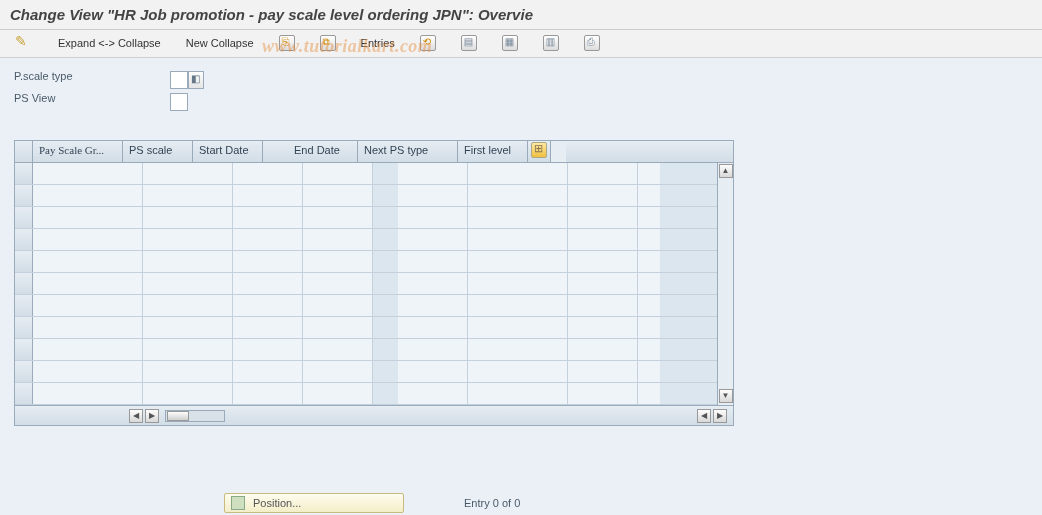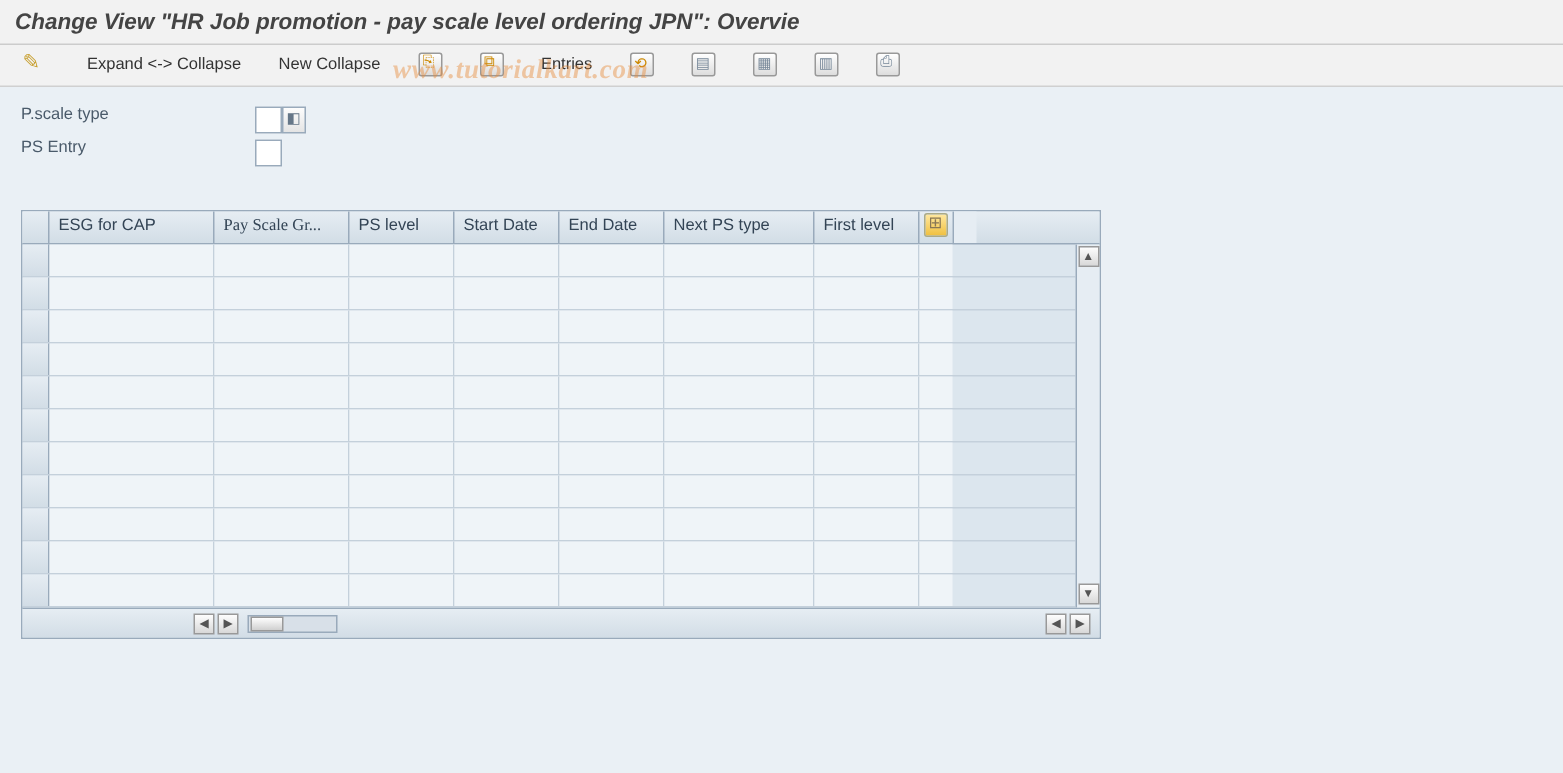--- a/index.html
+++ b/index.html
@@ -118,21 +118,21 @@
     }
     .row-sel-head {
       width: 18px; flex:0 0 18px;
       background: linear-gradient(#e6edf3,#d2dde6);
       border-right: 1px solid #9ab;
     }
     .col-esg   { flex:0 0 110px; }
     .col-psg   { flex:0 0 90px;font-family:Liberation Serif, serif; }
     .col-psl   { flex:0 0 70px; }
     .col-sd    { flex:0 0 70px; }
-    .col-ed    { flex:0 0 70px; }
+    .col-ed    { flex:0 0 70px;margin-left:25px; }
     .col-npsl  { flex:0 0 100px; }
     .col-fl    { flex:0 0 70px; }
     .col-cfg   { flex:0 0 22px; text-align:center; padding:1px 0 !important; border-right:none !important;}
     .col-sb    { flex:0 0 16px; background:#e6edf3; border-left:1px solid #9ab;}
     
     .cfg-icon {
       width:16px;height:16px;display:inline-block;
       background:linear-gradient(#ffe8a0,#f0c040);
       border:1px solid #aa8; border-radius:2px;
       position:relative; cursor:pointer;
@@ -283,32 +283,31 @@
 <div class="content">
 
   <div class="form-row">
     <div class="form-label">P.scale type</div>
     <div class="form-input-wrap">
       <input class="form-input" value="" style="">
       <button class="f4-btn"></button>
     </div>
   </div>
   <div class="form-row">
-    <div class="form-label">PS Entry</div>
+    <div class="form-label">PS View</div>
     <div class="form-input-wrap">
       <input class="form-input" value="" style="">
     </div>
   </div>
 
   <div class="table-wrap">
     <div class="table-head">
       <div class="row-sel-head"></div>
-      <div class="th col-esg">ESG for CAP</div>
       <div class="th col-psg">Pay Scale Gr...</div>
-      <div class="th col-psl">PS level</div>
+      <div class="th col-psl">PS scale</div>
       <div class="th col-sd">Start Date</div>
       <div class="th col-ed">End Date</div>
       <div class="th col-npsl">Next PS type</div>
       <div class="th col-fl">First level</div>
       <div class="th col-cfg">
         <span class="cfg-icon"></span>
       </div>
       <div class="col-sb"></div>
     </div>
     <div class="table-body">
@@ -448,14 +447,21 @@
           <div class="hscroll-thumb"></div>
         </div>
       </div>
       <div class="hscroll-nav right">
         <div class="harr">◀</div>
         <div class="harr">▶</div>
       </div>
     </div>
   </div>
 
+  <div class="footer-bar">
+    <button class="pos-btn">
+      <span class="picon"></span>
+      <span>Position...</span>
+    </button>
+    <span class="entry-txt">Entry 0 of 0</span>
+  </div>
 
 </div>
 
 </body></html>

